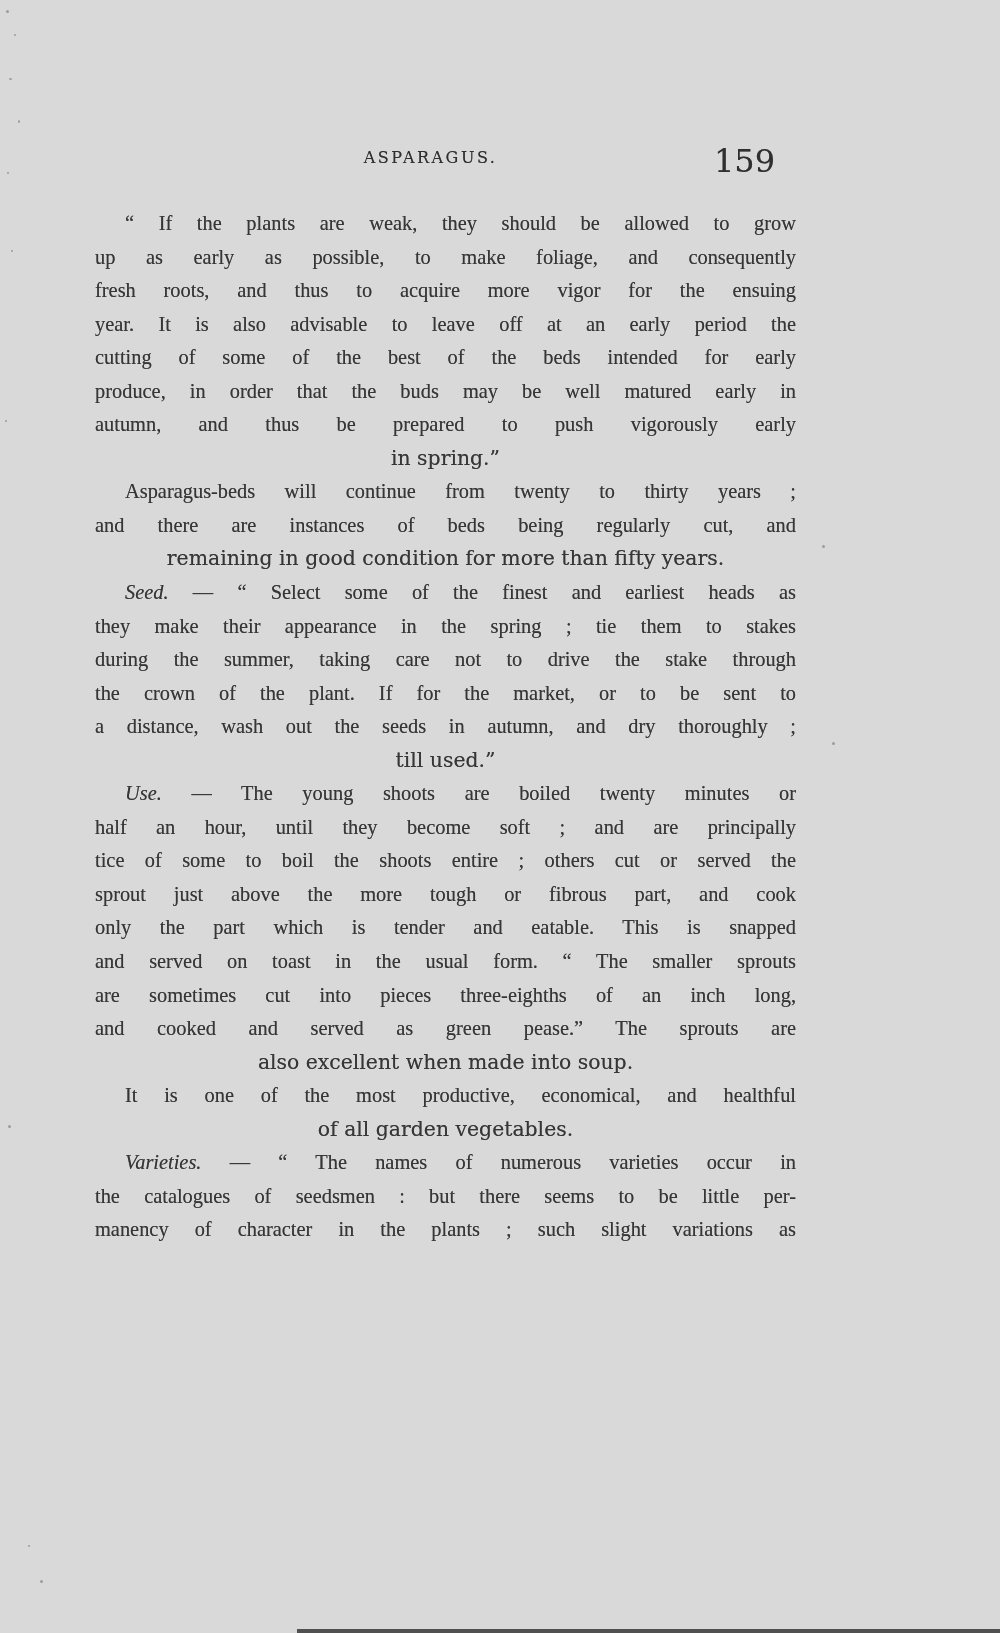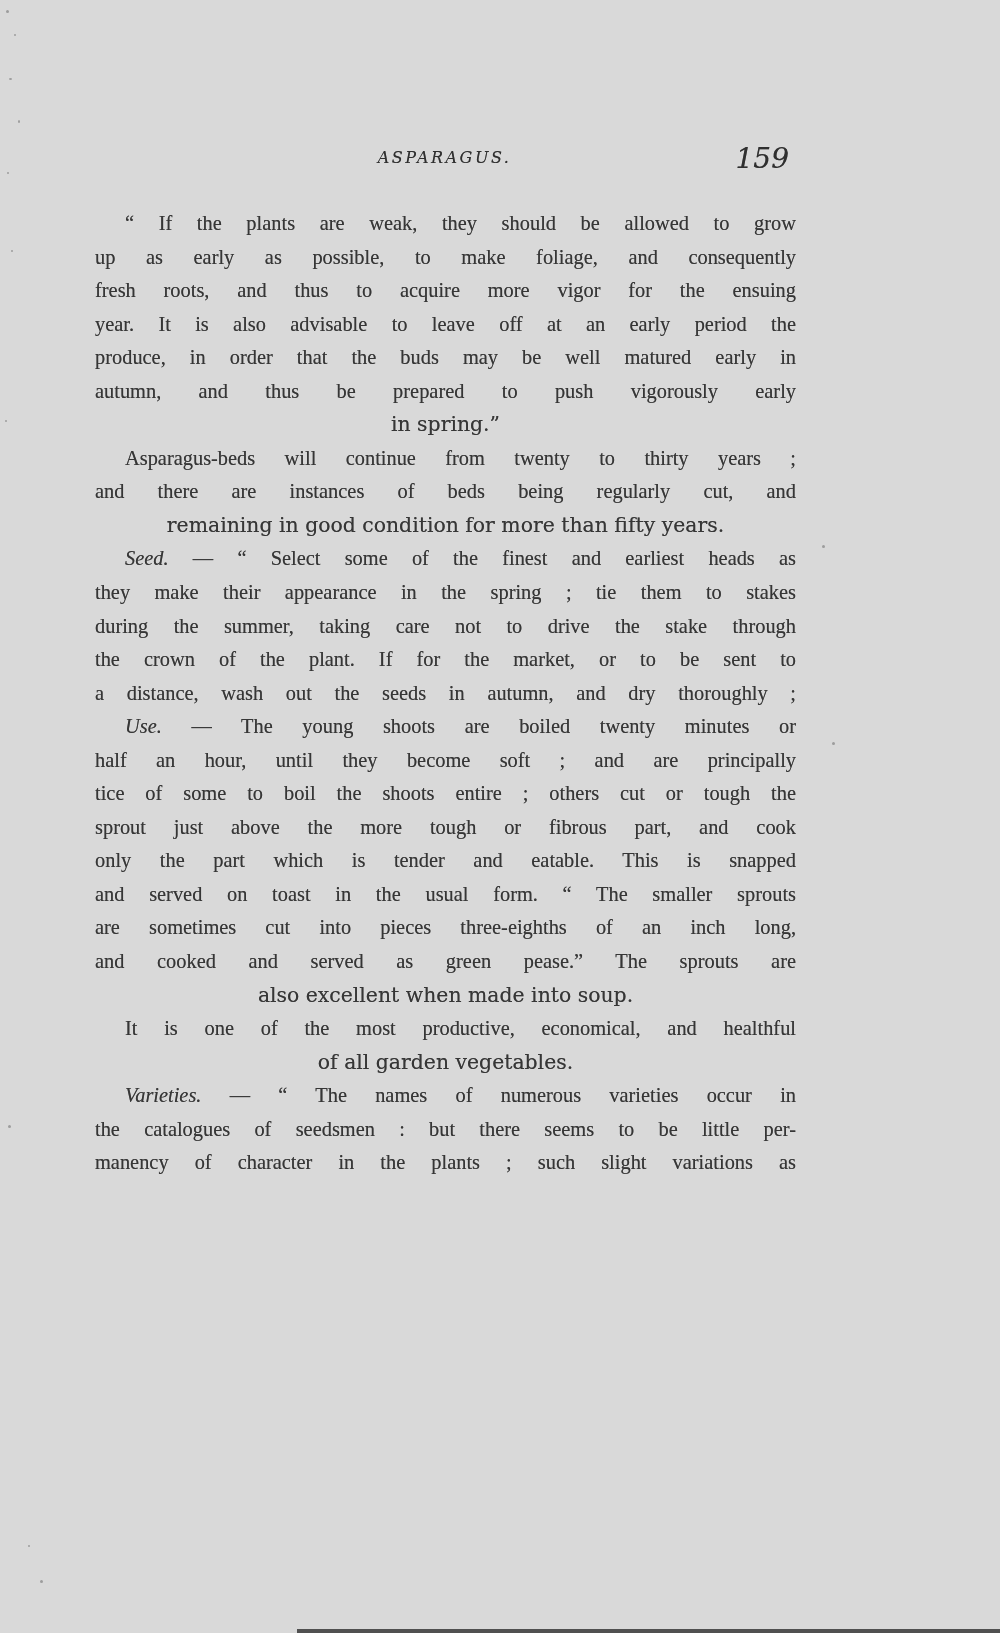--- a/index.html
+++ b/index.html
@@ -12,41 +12,40 @@
     width: 1000px;
     height: 1633px;
     background: #d9d9d9;
     overflow: hidden;
     font-family: "DejaVu Serif", serif;
     color: #333333;
   }
   .header-row {
     position: absolute;
     top: 142px;
-    left: 94px;
+    left: 80px;
     width: 701px;
     height: 30px;
-    font-style: italic;
   }
   .running-title {
     position: absolute;
     top: 6px;
     left: 0;
     width: 100%;
     text-align: center;
     font-size: 16px;
     letter-spacing: 2.5px;
     color: #2f2f2f;
     text-shadow: 0 0 0.5px rgba(45,45,45,0.55);
   }
   .page-number {
     position: absolute;
     top: 0;
     right: 6px;
-    font-size: 28px;
+    font-size: 32px;
     color: #2f2f2f;
     text-shadow: 0 0 0.5px rgba(45,45,45,0.55);
   }
   .body-text {
     position: absolute;
     top: 207px;
     left: 95px;
     width: 701px;
     font-size: 20.4px;
     line-height: 33.55px;
@@ -84,34 +83,36 @@
     <div class="running-title">ASPARAGUS.</div>
     <div class="page-number">159</div>
   </div>
 
   <div class="body-text">
 
   <div class="line indent just">“ If the plants are weak, they should be allowed to grow</div>
       <div class="line just">up as early as possible, to make foliage, and consequently</div>
       <div class="line just">fresh roots, and thus to acquire more vigor for the ensuing</div>
       <div class="line just">year.  It is also advisable to leave off at an early period the</div>
+      <div class="line just">cutting of some of the best of the beds intended for early</div>
       <div class="line just">produce, in order that the buds may be well matured early in</div>
       <div class="line just">autumn, and thus be prepared to push vigorously early</div>
       <div class="line">in spring.”</div>
       <div class="line indent just">Asparagus-beds will continue from twenty to thirty years ;</div>
       <div class="line just">and there are instances of beds being regularly cut, and</div>
       <div class="line">remaining in good condition for more than fifty years.</div>
       <div class="line indent just"><span class="lead-italic">Seed.</span> — “ Select some of the finest and earliest heads as</div>
       <div class="line just">they make their appearance in the spring ; tie them to stakes</div>
       <div class="line just">during the summer, taking care not to drive the stake through</div>
       <div class="line just">the crown of the plant.  If for the market, or to be sent to</div>
       <div class="line just">a distance, wash out the seeds in autumn, and dry thoroughly ;</div>
+      <div class="line">till used.”</div>
       <div class="line indent just"><span class="lead-italic">Use.</span> — The young shoots are boiled twenty minutes or</div>
       <div class="line just">half an hour, until they become soft ; and are principally</div>
-      <div class="line just">tice of some to boil the shoots entire ; others cut or tough the</div>
+      <div class="line just">tice of some to boil the shoots entire ; others cut or served the</div>
       <div class="line just">sprout just above the more tough or fibrous part, and cook</div>
       <div class="line just">only the part which is tender and eatable.  This is snapped</div>
       <div class="line just">and served on toast in the usual form.  “ The smaller sprouts</div>
       <div class="line just">are sometimes cut into pieces three-eighths of an inch long,</div>
       <div class="line just">and cooked and served as green pease.”  The sprouts are</div>
       <div class="line">also excellent when made into soup.</div>
       <div class="line indent just">It is one of the most productive, economical, and healthful</div>
       <div class="line">of all garden vegetables.</div>
       <div class="line indent just"><span class="lead-italic">Varieties.</span> — “ The names of numerous varieties occur in</div>
       <div class="line just">the catalogues of seedsmen : but there seems to be little per-</div>

